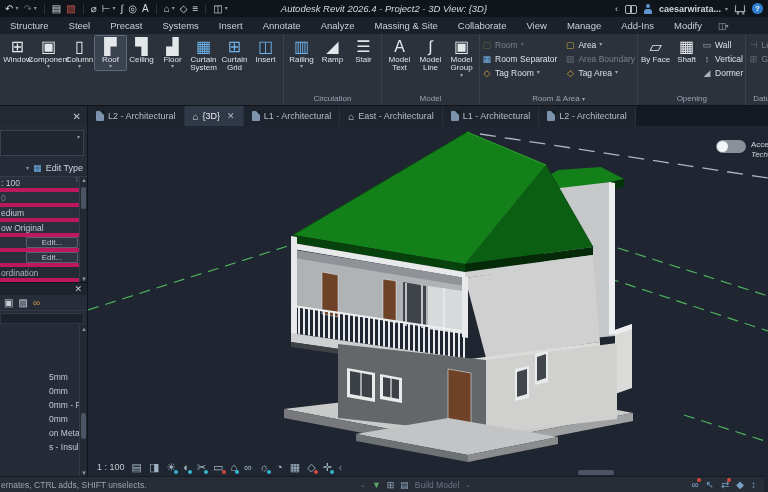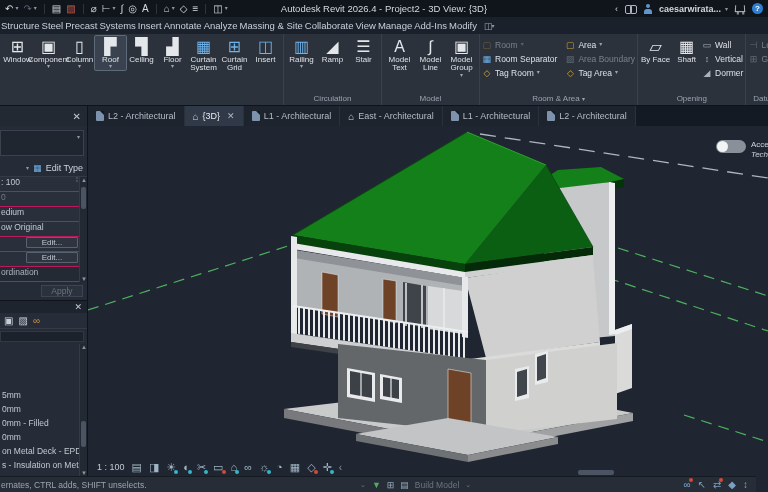--- a/index.html
+++ b/index.html
@@ -9,40 +9,40 @@
 
   
   .titlebar { position:absolute; top:0; left:0; right:0; height:17px; background:#10151c;
     display:flex; align-items:center; padding:0 5px; color:#cdd3da; }
   .qat { display:flex; align-items:center; gap:5px; font-size:10px; line-height:17px; }
   .qi { cursor:default; color:#d6dbe1; }
   .qi.dim { color:#5a6470; }
   .qi.red { color:#d05848; }
   .qcaret { font-size:6px; color:#8c96a2; margin-left:-3px; }
   .qsep { width:1px; height:10px; background:#2c333d; margin:0 2px; }
-  .tb-title { position:absolute; left:50%; transform:translateX(-50%); font-size:9.5px; color:#d4d9df; white-space:nowrap; }
+  .tb-title { position:absolute; left:50%; transform:translateX(-50%); font-size:9.5px; color:#d4d9df; white-space:nowrap;font-style:italic; }
   .tb-right { margin-left:auto; display:flex; align-items:center; gap:7px; font-size:9px; }
   .binoc { position:relative; width:12px; height:8px; }
   .binoc::before,.binoc::after { content:""; position:absolute; top:0; width:5px; height:7px;
     border:1px solid #aeb6bf; border-radius:2px; }
   .binoc::before{ left:0; } .binoc::after{ right:0; }
   .person { width:8px; height:10px; position:relative; }
   .person::before { content:""; position:absolute; top:0; left:2px; width:4px; height:4px; border-radius:50%; background:#5e97d0; }
   .person::after { content:""; position:absolute; bottom:0; left:0; width:8px; height:5px; border-radius:3px 3px 0 0; background:#5e97d0; }
   .user-label { color:#cfd5dc;font-weight:bold; }
   .cart { width:10px; height:7px; border:1px solid #aeb6bf; border-top:none; position:relative; transform:perspective(10px) rotateX(8deg); }
   .cart::after { content:""; position:absolute; bottom:-3px; left:1px; width:2px; height:2px; border-radius:50%;
     background:#aeb6bf; box-shadow:5px 0 0 #aeb6bf; }
   .help { width:11px; height:11px; border-radius:50%; background:#2f7fce; color:#fff; font-size:8px; font-weight:bold;
     display:flex; align-items:center; justify-content:center; }
 
   
   .ribbontabs { position:absolute; top:17px; left:0; right:0; height:17px; background:#1b212b;
     display:flex; align-items:center; font-size:9.5px; color:#c9cfd8; }
-  .rtab { padding:1px 1px; white-space:nowrap; cursor:default; }
+  .rtab { padding:1px 10px; white-space:nowrap; cursor:default; }
   .rtoggle { margin-left:6px; display:flex; align-items:center; gap:2px; color:#9aa3b0; font-size:9px; }
 
   
   .ribbon { position:absolute; top:34px; left:0; right:0; height:72px; background:#2b323c;
     display:flex; border-bottom:1px solid #10141a; overflow:hidden; }
   .panel { display:flex; flex-direction:column; border-right:1px solid #3a414c; }
   .panel-body { flex:1; display:flex; align-items:flex-start; padding:2px 2px 0 2px; }
   .panel-label { text-align:center; font-size:8px; color:#9aa3b0; padding:0 2px 2px; white-space:nowrap; }
   .bigbtn { width:31px; display:flex; flex-direction:column; align-items:center; font-size:8px;
     color:#dde1e6; text-align:center; line-height:1.05; padding:1px 0; cursor:default; }
@@ -74,41 +74,41 @@
   .sidebar { position:absolute; top:106px; left:0; width:88px; bottom:16px; background:#262c37;
     border-right:1px solid #10141a; display:flex; flex-direction:column; overflow:hidden; }
   .props-header { height:20px; background:#232933; display:flex; align-items:center; justify-content:flex-end;
     padding:0 6px; color:#c3cad2; font-size:10px; }
   .type-selector { margin:4px 3px 3px 0; height:26px; background:#20262f; border:1px solid #3a424e;
     display:flex; align-items:flex-start; justify-content:flex-end; padding:2px 3px; color:#8c96a2; font-size:7px; }
   .edittype-row { height:18px; display:flex; align-items:center; justify-content:flex-end; gap:4px;
     font-size:9px; color:#cdd3da; padding:0 4px; border-bottom:1px solid #343b46; }
   .et-grid { color:#6fb1e8; font-size:9px; }
   .propgrid { position:relative; background:#2a303b; }
-  .prow { height:15px; display:flex; align-items:flex-start; font-size:8.5px; color:#c2c9d2;
-    border-bottom:1px solid #be185d; padding-right:9px; }
+  .prow { height:15px; display:flex; align-items:flex-end; font-size:8.5px; color:#c2c9d2;
+    border-bottom:4px solid #be185d; padding-right:9px; }
   .prow .pval { padding-left:1px; }
   .prow.dim .pval { color:#707a86; }
   .prow.hdr { background:#242a34; color:#aab3bd; }
   .editbtn { margin-left:auto; width:52px; height:11px; border:1px solid #59636f; background:#2e3540;
     color:#c2c9d2; font-size:8px; text-align:center; line-height:10px; border-radius:1px; }
   .pg-scroll { position:absolute; right:0; top:0; bottom:0; width:8px; background:#232933; border-left:1px solid #343b46; }
   .pg-scroll .thumb { position:absolute; top:10px; left:1px; width:5px; height:22px; background:#4a5462; border-radius:2px; }
   .pg-scroll .arr { position:absolute; left:0; width:8px; font-size:6px; color:#8c96a2; text-align:center; }
   .pinhdr { position:absolute; right:9px; top:-1px; font-size:7px; color:#8c96a2; }
   .applyrow { height:18px; display:flex; align-items:center; justify-content:flex-end; padding:0 4px; }
   .applybtn { width:42px; height:12px; border:1px solid #3d4551; background:#2c323d; color:#68727f;
     font-size:8.5px; text-align:center; line-height:11px; }
   .browser-header { height:13px; background:#1e242d; display:flex; align-items:center; justify-content:flex-end;
     padding:0 5px; color:#c3cad2; font-size:9px; border-top:1px solid #10141a; }
   .browser-tools { height:16px; background:#272d38; display:flex; align-items:center; gap:5px; padding:0 4px;
     border-bottom:1px solid #343b46; font-size:10px; }
   .bt-ico { color:#c8cdd4; } .bt-ico.link { color:#c08a4a; }
   .browser-input { height:11px; margin:2px 3px 2px 0; background:#1c222b; border:1px solid #313844; }
-  .browser-list { position:relative; flex:1; background:#262c37; overflow:hidden; }
+  .browser-list { position:relative; flex:1; background:#262c37; overflow:hidden;padding-left:47px; }
   .bl-spacer { height:44px; }
   .bl-item { height:14px; font-size:8.5px; color:#c2c9d2; padding-left:2px; line-height:14px; white-space:nowrap; }
   .bl-scroll { position:absolute; right:0; top:0; bottom:0; width:8px; background:#232933; border-left:1px solid #343b46; }
   .bl-scroll .thumb { position:absolute; top:58%; left:1px; width:5px; height:26px; background:#4a5462; border-radius:2px; }
   .bl-scroll .arr { position:absolute; left:0; width:8px; font-size:6px; color:#8c96a2; text-align:center; }
 
   
   .canvas { position:absolute; top:126px; left:88px; right:0; bottom:16px; background:#1f2631; overflow:hidden; }
   .canvas svg { position:absolute; inset:0; width:100%; height:100%; }
   .accel-toggle { position:absolute; top:14px; left:628px; display:flex; align-items:flex-start; gap:5px; }
@@ -121,21 +121,21 @@
     gap:7px; padding-left:9px; font-size:9px; color:#c3cad2; }
   .vcb-icon { position:relative; font-size:11px; color:#9fb3c2; line-height:14px; }
   .vcb-icon.dot::after { content:""; position:absolute; width:4px; height:4px; border-radius:50%;
     background:#35b6c9; right:-2px; bottom:0; }
   .vcb-icon.rdot::after { content:""; position:absolute; width:4px; height:4px; border-radius:50%;
     background:#d34a3a; right:-2px; bottom:0; }
   .vcb-collapse { color:#8a98a6; font-size:10px; }
   .hthumb { position:absolute; bottom:1px; left:490px; width:36px; height:5px; background:#4a5463; border-radius:2px; }
 
   
-  .statusbar { position:absolute; bottom:0; left:0; right:12px; height:16px; background:#272d37;
+  .statusbar { position:absolute; bottom:0; left:0; right:4px; height:16px; background:#272d37;
     border-top:1px solid #161b22; display:flex; align-items:center; font-size:8.5px; color:#9ba4b0; }
   .sb-hint { padding-left:1px; white-space:nowrap; }
   .sb-mid { position:absolute; left:360px; display:flex; align-items:center; gap:6px; }
   .sb-ico { font-size:9px; color:#8fa5bb; position:relative; }
   .sb-ico.green { color:#5aa764; }
   .sb-mm { color:#6b7583; }
   .sb-caret { color:#6b7583; font-size:7px; }
   .sb-right { position:absolute; right:8px; display:flex; align-items:center; gap:7px; }
   .sb-right .sb-ico { font-size:10px; color:#7aa0c4; }
   .sb-ico.rdot::after { content:""; position:absolute; width:4px; height:4px; border-radius:50%;
@@ -441,23 +441,20 @@
         </div>
       <div class="prow hdr">
           <span class="pval">ordination</span>
         </div>
       <div class="pg-scroll">
         <span class="arr" style="top:0">▲</span>
         <span class="thumb"></span>
         <span class="arr" style="bottom:0">▼</span>
       </div>
     </div>
-    <div class="applyrow">
-      <span class="applybtn">Apply</span>
-    </div>
     <div class="browser-header">
       <span>✕</span>
     </div>
     <div class="browser-tools">
       <span class="bt-ico">▣</span>
       <span class="bt-ico">▨</span>
       <span class="bt-ico link">∞</span>
     </div>
     <div class="browser-input"></div>
     <div class="browser-list">

